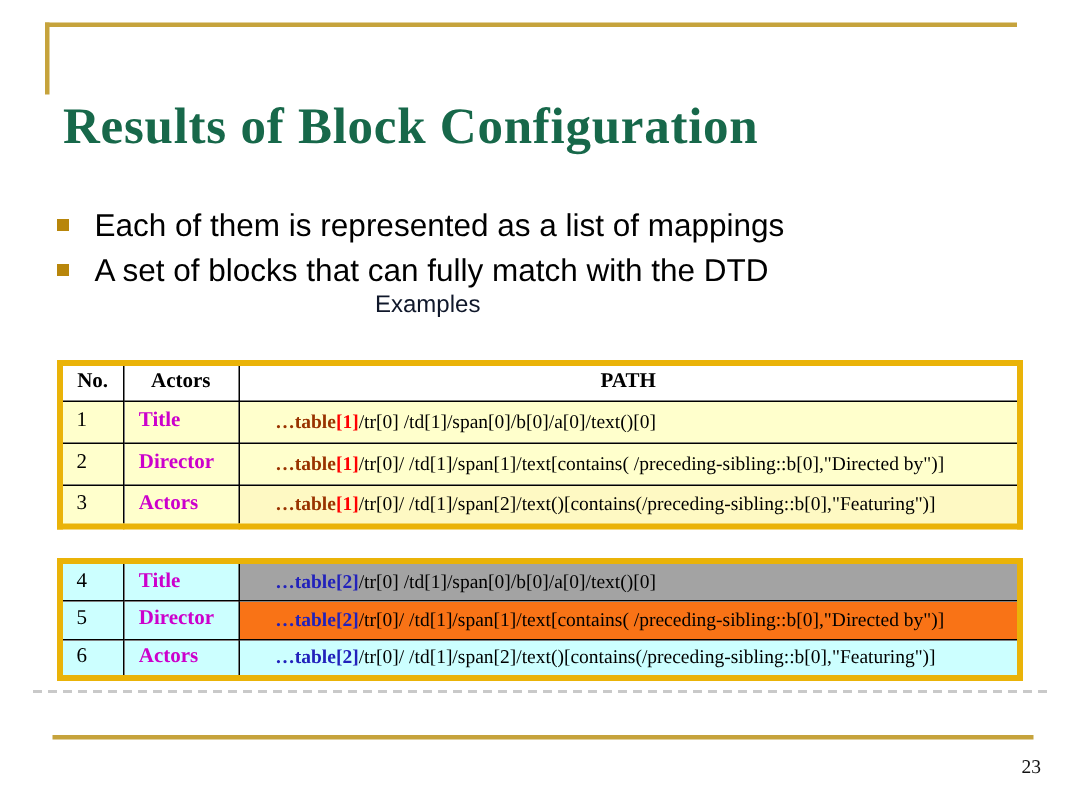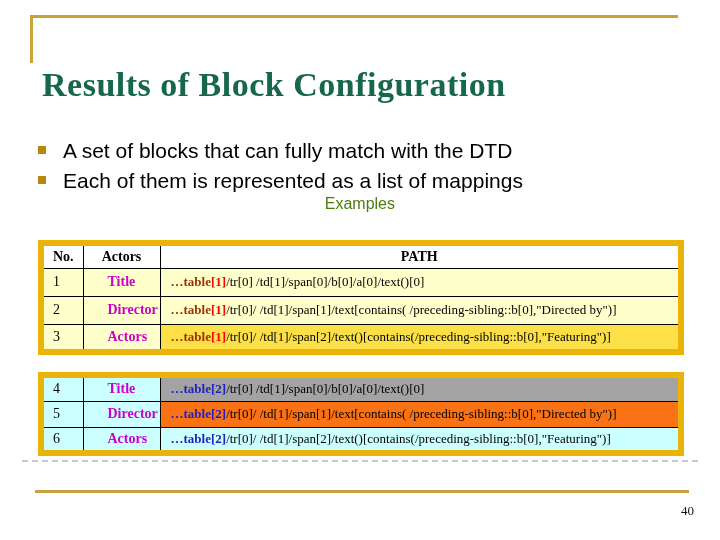--- a/index.html
+++ b/index.html
@@ -6,61 +6,61 @@
   .slide{position:relative;width:720px;height:540px;background:#ffffff;overflow:hidden;
          font-family:"Liberation Serif",serif;}
   .accent-h{position:absolute;left:30px;top:15px;width:648px;height:3px;}
   .accent-v{position:absolute;left:30px;top:15px;width:3px;height:48px;}
   .title{position:absolute;left:42px;top:66px;margin:0;
          font-family:"Liberation Serif",serif;font-size:34px;font-weight:bold;letter-spacing:0.5px;}
   .bullets{position:absolute;left:38px;top:137px;width:660px;}
   .bullet-row{display:flex;align-items:flex-start;margin-bottom:3px;}
   .bullet-sq{width:8px;height:8px;margin:9px 17px 0 0;flex:none;}
   .bullet-text{font-family:"Liberation Sans",sans-serif;font-size:21px;color:#000;line-height:1.3;}
-  .caption{position:absolute;left:250px;top:195px;width:145px;text-align:right;
-           font-family:"Liberation Sans",sans-serif;font-size:16px;color:#4d7c0f;}
+  .caption{position:absolute;left:250px;top:195px;width:145px;text-align:left;
+           font-family:"Liberation Sans",sans-serif;font-size:16px;color:#0f172a;}
   .blocks-table{position:absolute;left:38px;width:640px;border-collapse:collapse;table-layout:fixed;
-                font-family:"Liberation Serif",serif;border:6px solid #eab308;}
+                font-family:"Liberation Serif",serif;border:4px solid #eab308;}
   .t1{top:240px;}
   .t2{top:372px;}
   .blocks-table th,.blocks-table td{border:1px solid #000;overflow:hidden;white-space:nowrap;
                                     vertical-align:middle;}
   .c-no{width:42px;}
   .c-el{width:77px;}
   .c-path{width:521px;}
   .blocks-table th{background:#fff;font-size:14px;font-weight:bold;text-align:center;}
   .t1 thead tr{height:25px;}
   .t1 tbody tr{height:28px;}
   .t2 tbody tr{height:26px;}
   td.cell-no{font-size:14px;padding-left:9px;}
-  td.cell-el{font-size:14px;font-weight:bold;padding-left:24px;}
-  td.cell-path{font-size:13px;padding-left:10px;font-family:Liberation Serif, serif;}
+  td.cell-el{font-size:14px;font-weight:bold;padding-left:10px;}
+  td.cell-path{font-size:13px;padding-left:24px;font-family:Liberation Serif, serif;}
   .pp{font-weight:bold;}
   .dashed-line{position:absolute;left:22px;top:460px;width:676px;border-top:2px dashed #C9C9C9;}
   .accent-bottom{position:absolute;left:35px;top:490px;width:654px;height:3px;}
   .page-number{position:absolute;left:681px;top:503px;font-family:"Liberation Serif",serif;
                font-size:13px;color:#111;}
 </style>
 </head>
 <body>
 
 <div class="slide">
   <div class="accent-h" style="background: rgb(198, 163, 60);"></div>
   <div class="accent-v" style="background: rgb(198, 163, 60);"></div>
 
   <h1 class="title" style="color: rgb(23, 104, 74);">Results of Block Configuration</h1>
 
   <div class="bullets">
     <div class="bullet-row">
       <span class="bullet-sq" style="background: rgb(184, 134, 11);"></span>
-      <span class="bullet-text">A set of blocks that can fully match with the DTD</span>
+      <span class="bullet-text">Each of them is represented as a list of mappings</span>
     </div>
     <div class="bullet-row">
       <span class="bullet-sq" style="background: rgb(184, 134, 11);"></span>
-      <span class="bullet-text">Each of them is represented as a list of mappings</span>
+      <span class="bullet-text">A set of blocks that can fully match with the DTD</span>
     </div>
   </div>
 
   <div class="caption">Examples</div>
 
   <table class="blocks-table t1">
     <colgroup>
         <col class="c-no">
         <col class="c-el">
         <col class="c-path">
@@ -79,21 +79,21 @@
           <td class="cell-path" style="background: rgb(255, 255, 204);"><span class="pp" style="color: rgb(153, 51, 0);">…table</span><span class="pp" style="color: rgb(255, 0, 0);">[1]</span><span style="color: rgb(0, 0, 0);">/tr[0] /td[1]/span[0]/b[0]/a[0]/text()[0]</span></td>
         </tr>
         <tr>
           <td class="cell-no" style="background: rgb(255, 255, 204);">2</td>
           <td class="cell-el" style="background: rgb(255, 255, 204); color: rgb(204, 0, 204);">Director</td>
           <td class="cell-path" style="background: rgb(255, 255, 204);"><span class="pp" style="color: rgb(153, 51, 0);">…table</span><span class="pp" style="color: rgb(255, 0, 0);">[1]</span><span style="color: rgb(0, 0, 0);">/tr[0]/ /td[1]/span[1]/text[contains( /preceding-sibling::b[0],"Directed by")]</span></td>
         </tr>
         <tr>
           <td class="cell-no" style="background: rgb(255, 255, 204);">3</td>
           <td class="cell-el" style="background: rgb(255, 255, 204); color: rgb(204, 0, 204);">Actors</td>
-          <td class="cell-path" style="background: #fde047;"><span class="pp" style="color: rgb(153, 51, 0);">…table</span><span class="pp" style="color: rgb(255, 0, 0);">[1]</span><span style="color: rgb(0, 0, 0);">/tr[0]/ /td[1]/span[2]/text()[contains(/preceding-sibling::b[0],"Featuring")]</span></td>
+          <td class="cell-path" style="background: #fef9c3;"><span class="pp" style="color: rgb(153, 51, 0);">…table</span><span class="pp" style="color: rgb(255, 0, 0);">[1]</span><span style="color: rgb(0, 0, 0);">/tr[0]/ /td[1]/span[2]/text()[contains(/preceding-sibling::b[0],"Featuring")]</span></td>
         </tr>
       </tbody>
   </table>
 
   <table class="blocks-table t2">
     <colgroup>
         <col class="c-no">
         <col class="c-el">
         <col class="c-path">
       </colgroup>
@@ -111,14 +111,14 @@
         <tr>
           <td class="cell-no" style="background: rgb(204, 255, 255);">6</td>
           <td class="cell-el" style="background: rgb(204, 255, 255); color: rgb(204, 0, 204);">Actors</td>
           <td class="cell-path" style="background: rgb(204, 255, 255);"><span class="pp" style="color: rgb(34, 34, 187);">…table</span><span class="pp" style="color: rgb(34, 34, 187);">[2]</span><span style="color: rgb(0, 0, 0);">/tr[0]/ /td[1]/span[2]/text()[contains(/preceding-sibling::b[0],"Featuring")]</span></td>
         </tr>
       </tbody>
   </table>
 
   <div class="dashed-line"></div>
   <div class="accent-bottom" style="background: rgb(198, 163, 60);"></div>
-  <div class="page-number">40</div>
+  <div class="page-number">23</div>
 </div>
 
 </body></html>

